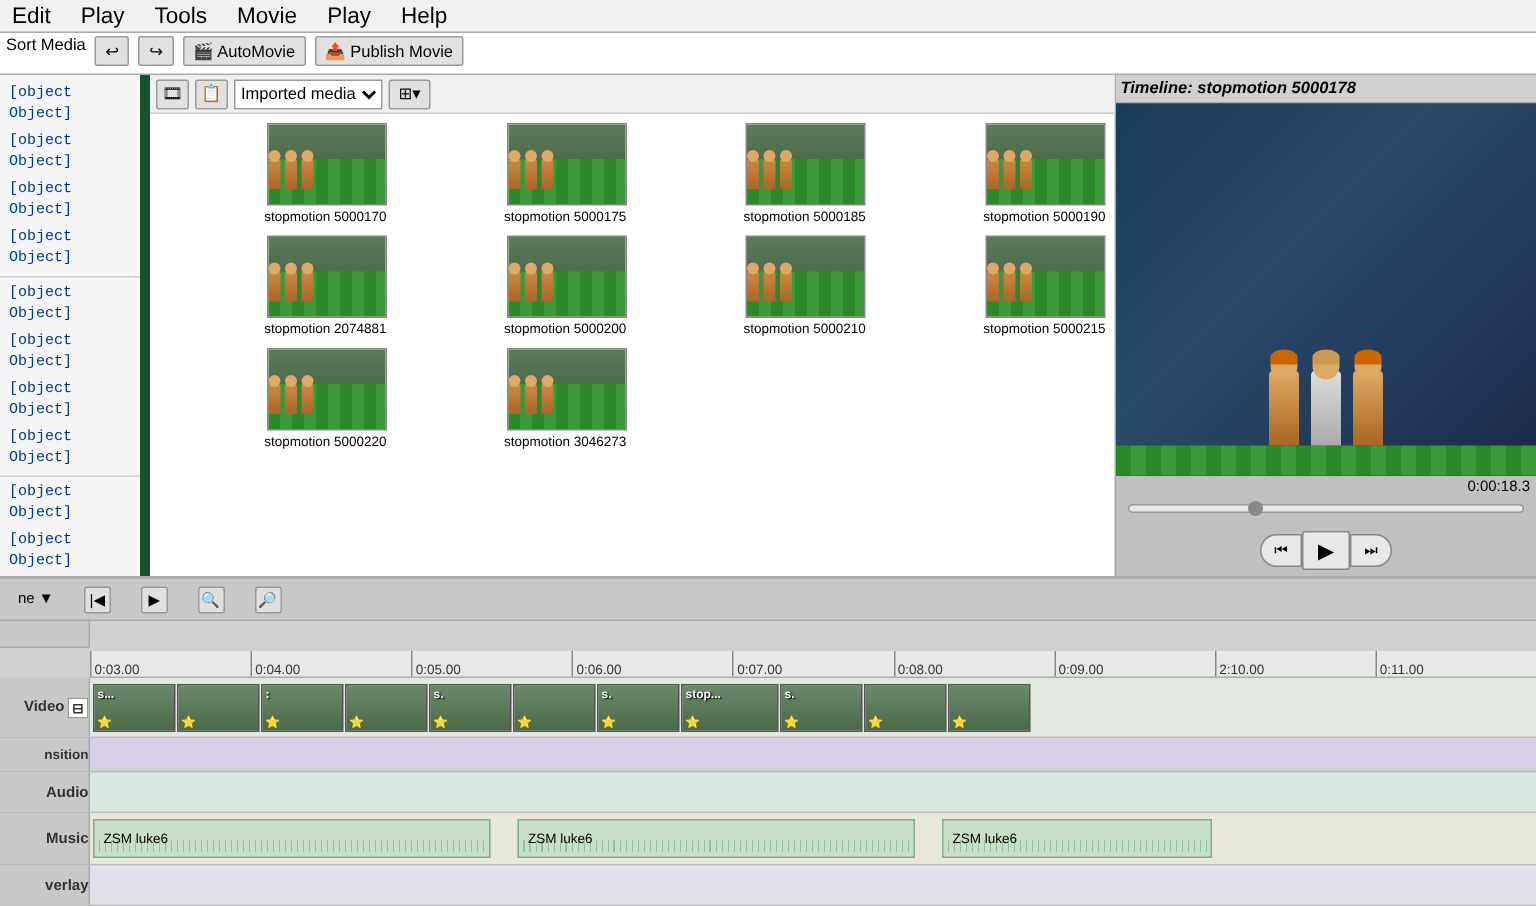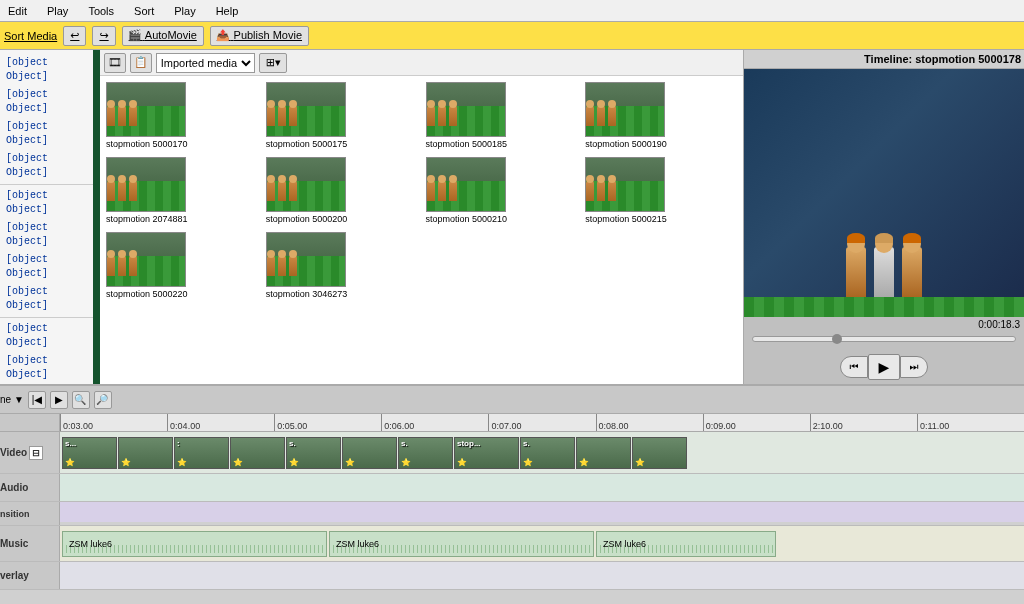--- a/index.html
+++ b/index.html
@@ -19,33 +19,31 @@
       border-bottom: 1px solid #aaa;
       padding: 2px 4px;
       display: flex;
       align-items: center;
       gap: 12px;
       height: 22px;
     }
     .menu-item {
       cursor: pointer;
       padding: 1px 4px;
-      font-size: 11px;
+      font-size: 15px;
     }
 
     
     .toolbar {
-      background: #fde047;
+      background: #ffffff;
       border-bottom: 1px solid #aaa;
       padding: 2px 4px;
       display: flex;
-      align-items: center;
       gap: 6px;
       height: 28px;
-      text-decoration: underline;
     }
     .toolbar-btn {
       background: #e1e1e1;
       border: 1px solid #999;
       border-radius: 2px;
       padding: 1px 6px;
       font-size: 11px;
       cursor: pointer;
       height: 20px;
     }
@@ -105,21 +103,21 @@
       overflow-y: auto;
       padding: 6px;
       display: grid;
       grid-template-columns: repeat(4, 1fr);
       gap: 8px;
       align-content: start;
     }
     .media-item {
       display: flex;
       flex-direction: column;
-      align-items: flex-start;
+      align-items: flex-end;
       cursor: pointer;
     }
     .media-thumb {
       width: 80px;
       height: 55px;
       background: #6a8a6a;
       border: 1px solid #888;
       overflow: hidden;
       position: relative;
     }
@@ -169,24 +167,25 @@
     
     .preview-panel {
       width: 280px;
       background: #c0c0c0;
       display: flex;
       flex-direction: column;
     }
     .preview-title {
       font-size: 11px;
       font-weight: bold;
-      text-align: right;
+      text-align: left;
       padding: 3px;
       background: #d0d0d0;
       border-bottom: 1px solid #aaa;
+      font-style: italic;
     }
     .preview-video {
       flex: 1;
       background: #000;
       position: relative;
       overflow: hidden;
     }
     .preview-video-content {
       width: 100%;
       height: 100%;
@@ -293,22 +292,22 @@
       background: #d0d0d0;
       border-top: 2px solid #aaa;
       display: flex;
       flex-direction: column;
     }
     .timeline-controls {
       background: #c8c8c8;
       height: 28px;
       display: flex;
       align-items: center;
-      padding: 0 0;
-      gap: 4px;
+      padding: 0 12px;
+      gap: 20px;
       border-bottom: 1px solid #aaa;
     }
     .tl-ctrl-btn {
       background: #e0e0e0;
       border: 1px solid #999;
       width: 18px;
       height: 18px;
       cursor: pointer;
       display: flex;
       align-items: center;
@@ -318,20 +317,21 @@
     }
     .timeline-ruler {
       background: #e8e8e8;
       height: 18px;
       border-bottom: 1px solid #aaa;
       display: flex;
       align-items: center;
       overflow: hidden;
       position: relative;
       margin-left: 60px;
+      margin-top: 20px;
     }
     .ruler-marks {
       display: flex;
       width: 100%;
     }
     .ruler-mark {
       flex: 1;
       border-left: 1px solid #888;
       height: 18px;
       display: flex;
@@ -348,21 +348,21 @@
       border-bottom: 1px solid #bbb;
       height: 38px;
     }
     .track-label {
       width: 60px;
       min-width: 60px;
       background: #c8c8c8;
       border-right: 1px solid #aaa;
       display: flex;
       align-items: center;
-      justify-content: flex-start;
+      justify-content: flex-end;
       font-size: 10px;
       font-weight: bold;
       color: #333;
     }
     .track-content {
       flex: 1;
       background: #b8b8b8;
       position: relative;
       overflow: hidden;
       display: flex;
@@ -456,21 +456,21 @@
       margin-left: 2px;
     }
   </style>
 </head>
 <body>
 
 <div class="menu-bar">
   <span class="menu-item">Edit</span>
   <span class="menu-item">Play</span>
   <span class="menu-item">Tools</span>
-  <span class="menu-item">Sort</span>
+  <span class="menu-item">Movie</span>
   <span class="menu-item">Play</span>
   <span class="menu-item">Help</span>
 </div>
 
 <div class="toolbar">
   <span style="font-size:11px;">Sort Media</span>
   <button class="toolbar-btn">↩</button>
   <button class="toolbar-btn">↪</button>
   <button class="toolbar-btn">
     <span>🎬</span>
@@ -705,34 +705,34 @@
             </div>
           <div class="video-clip" style="width:55px;">
               <span class="clip-label">s.</span>
             </div>
           <div class="video-clip" style="width:50px;"></div>
           <div class="video-clip" style="width:50px;"></div>
         </div>
       </div>
     </div>
 
+    <div class="track-row" style="height:24px;">
+      <div class="track-label" style="font-size:9px;">nsition</div>
+      <div class="track-content transition-track-content"></div>
+    </div>
+
     <div class="track-row" style="height:28px;">
       <div class="track-label">Audio</div>
       <div class="track-content audio-track-content"></div>
     </div>
 
-    <div class="track-row" style="height:24px;">
-      <div class="track-label" style="font-size:9px;">nsition</div>
-      <div class="track-content transition-track-content"></div>
-    </div>
-
     <div class="track-row" style="height:36px;">
       <div class="track-label">Music</div>
       <div class="track-content music-track-content">
-        <div style="display:flex; gap:2px; align-items:center; height:100%; padding:2px;">
+        <div style="display:flex; gap:18px; align-items:center; height:100%; padding:2px;">
           <div class="music-clip" style="width:265px;">
             <span style="font-size:9px;z-index:1;position:relative;">ZSM luke6</span>
             <div class="music-clip-wave"></div>
           </div>
           <div class="music-clip" style="width:265px;">
             <span style="font-size:9px;z-index:1;position:relative;">ZSM luke6</span>
             <div class="music-clip-wave"></div>
           </div>
           <div class="music-clip" style="width:180px;">
             <span style="font-size:9px;z-index:1;position:relative;">ZSM luke6</span>

